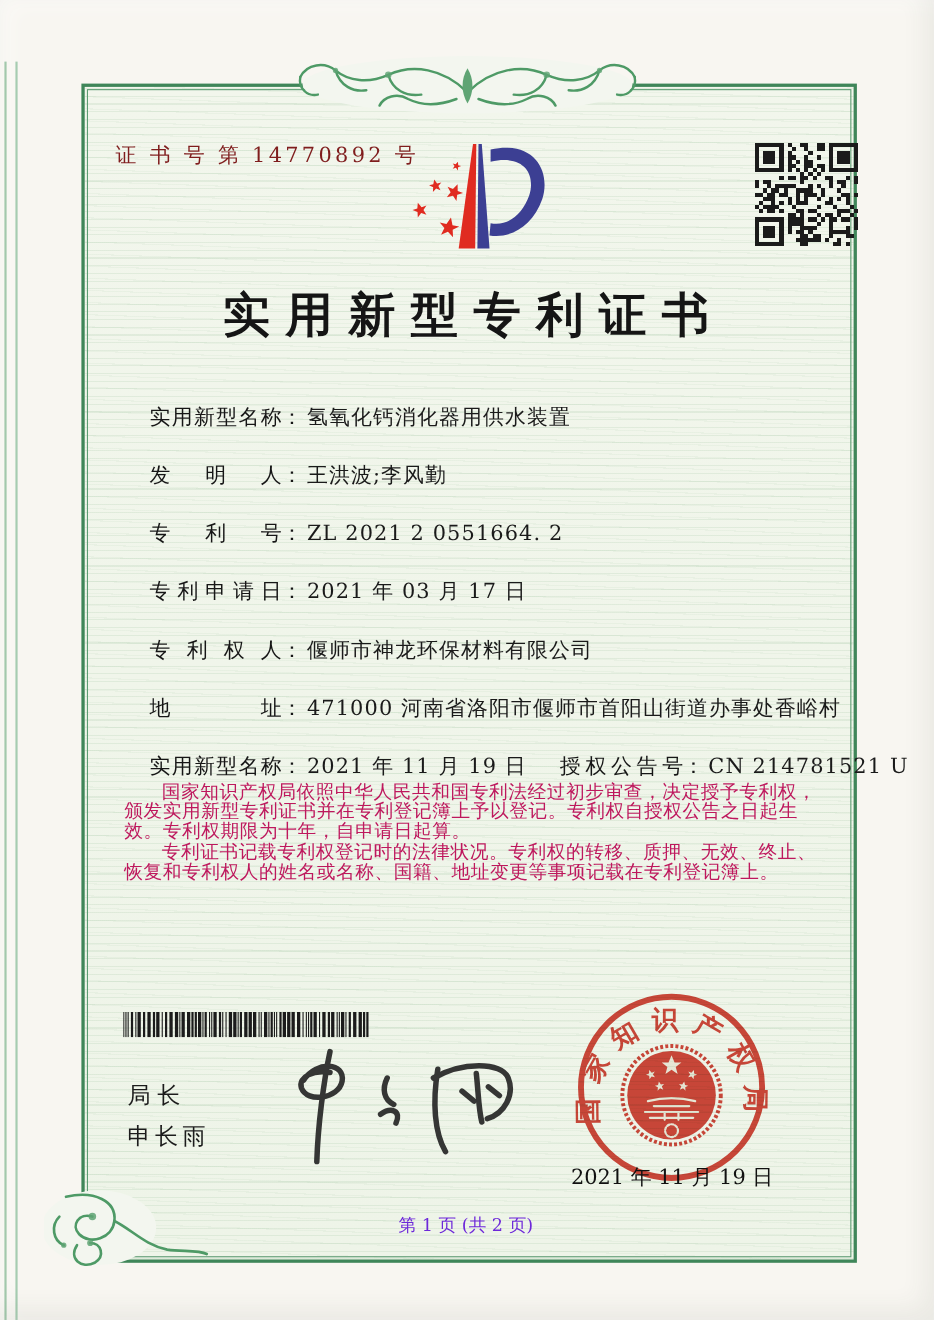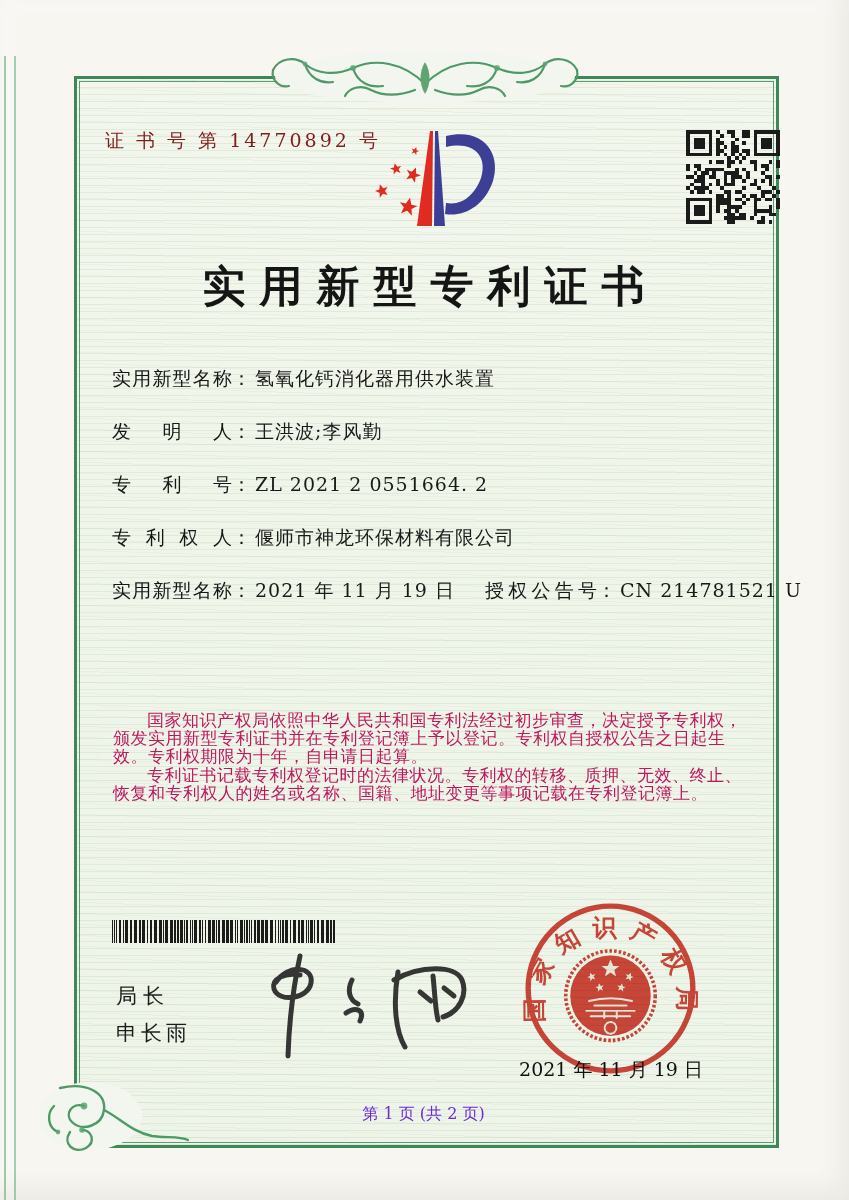--- a/index.html
+++ b/index.html
@@ -34,21 +34,21 @@
   }
   .cert-no{position:absolute;left:105px;top:128px;font-size:19px;letter-spacing:3px;color:#7f1d1d;}
   .logo{position:absolute;left:366px;top:122px;width:140px;height:114px;}
   .qr{position:absolute;left:686px;top:130px;width:94px;height:94px;}
   .qr svg{width:100%;height:100%;display:block;}
   .title{
     position:absolute;left:74px;top:258px;width:699px;text-align:center;
     font-size:43px;font-weight:bold;letter-spacing:14px;color:#151515;text-indent:14px;
   }
   .rows{position:absolute;left:112px;top:366px;width:640px;}
-  .frow{height:30px;margin-bottom:23px;font-size:19px;white-space:nowrap;}
+  .frow{height:30px;margin-bottom:23px;font-size:19px;white-space:nowrap;margin-left:24px;}
   .flabel{
     display:inline-block;width:120px;text-align:justify;text-align-last:justify;
     vertical-align:top;color:#161616;
   }
   .flabel.g{width:112px;}
   .fcolon{display:inline-block;color:#161616;}
   .fval{color:#1a1a1a;margin-left:4px;letter-spacing:1px;}
   .grant{margin-left:24px;}
   .paras{position:absolute;left:112px;top:710px;width:636px;}
   .paras p{
@@ -431,21 +431,27 @@
     <div class="frow">
       <span class="flabel">实用新型名称</span><span class="fcolon">：</span><span class="fval">氢氧化钙消化器用供水装置</span>
     </div>
     <div class="frow">
       <span class="flabel">发明人</span><span class="fcolon">：</span><span class="fval">王洪波;李风勤</span>
     </div>
     <div class="frow">
       <span class="flabel">专利号</span><span class="fcolon">：</span><span class="fval">ZL 2021 2 0551664. 2</span>
     </div>
     <div class="frow">
+      <span class="flabel">专利申请日</span><span class="fcolon">：</span><span class="fval">2021 年 03 月 17 日</span>
+    </div>
+    <div class="frow">
       <span class="flabel">专利权人</span><span class="fcolon">：</span><span class="fval">偃师市神龙环保材料有限公司</span>
+    </div>
+    <div class="frow">
+      <span class="flabel">地址</span><span class="fcolon">：</span><span class="fval">471000 河南省洛阳市偃师市首阳山街道办事处香峪村</span>
     </div>
     <div class="frow">
       <span class="flabel">实用新型名称</span><span class="fcolon">：</span><span class="fval">2021 年 11 月 19 日</span>
       <span class="grant">
         <span class="flabel g">授权公告号</span><span class="fcolon">：</span><span class="fval">CN 214781521 U</span>
       </span>
     </div>
   </div>
 
   <div class="paras">

